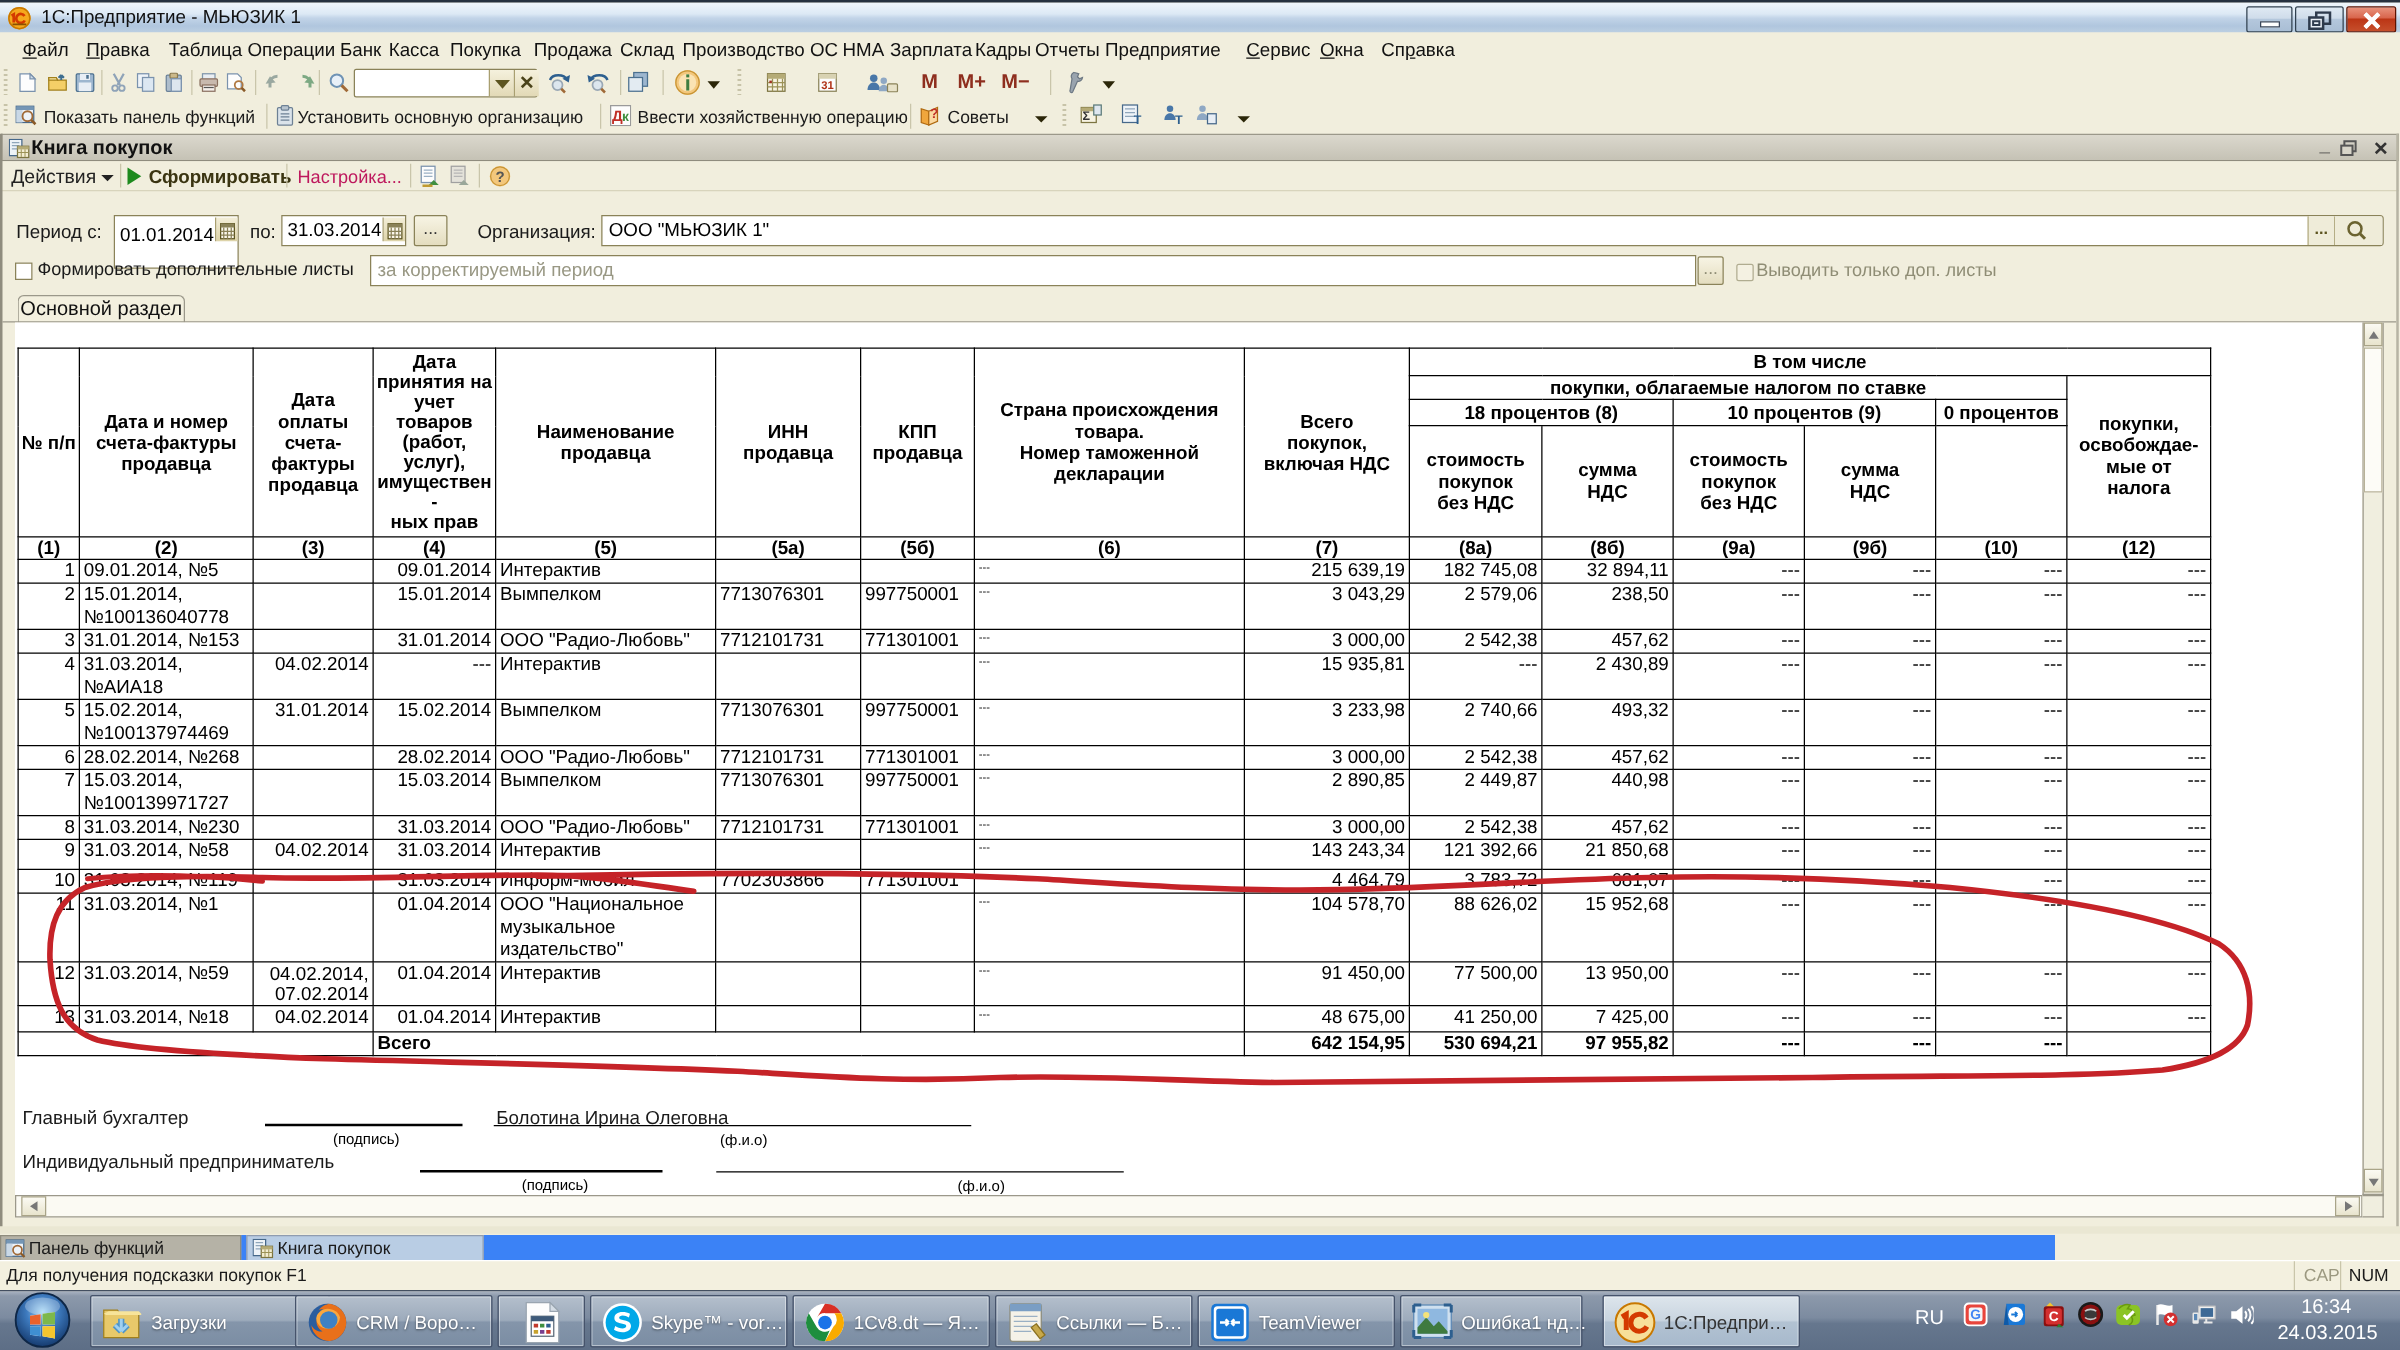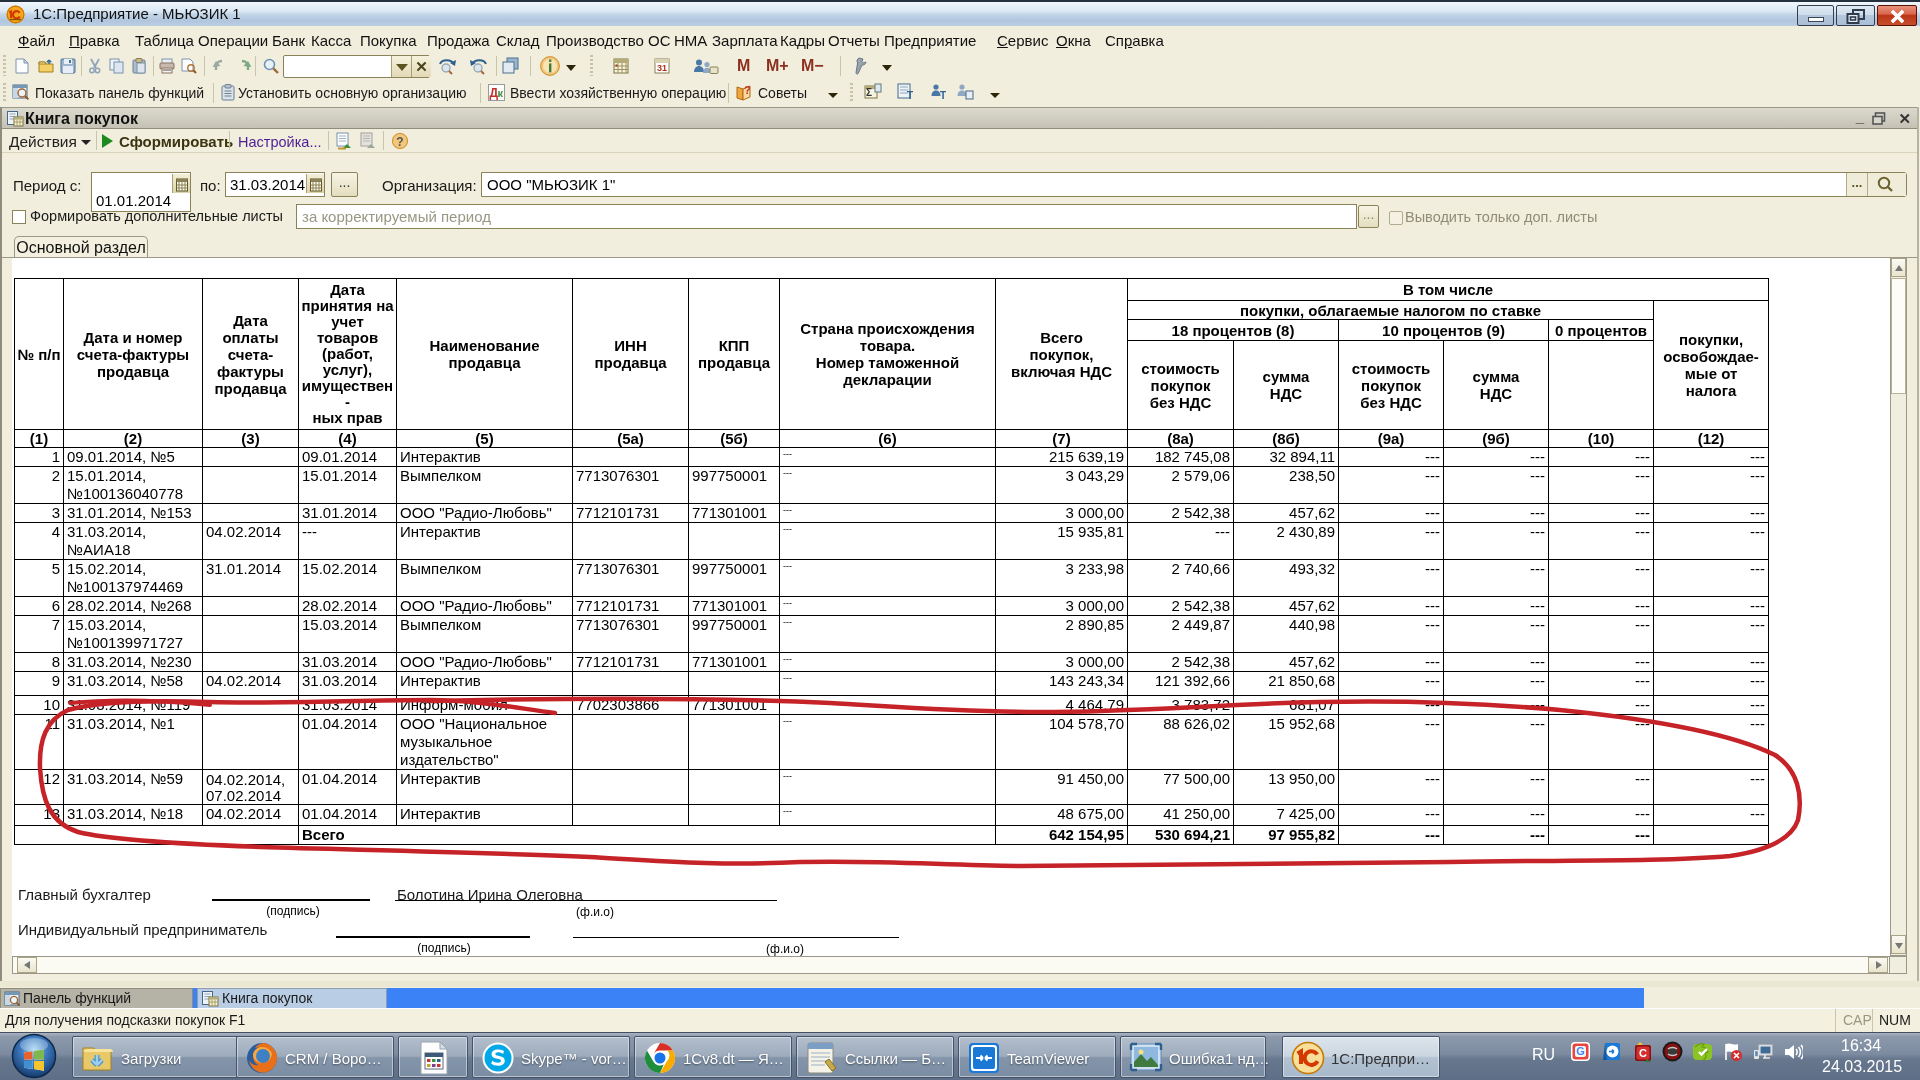--- a/index.html
+++ b/index.html
@@ -31,21 +31,21 @@
 
 #tab1{position:absolute;left:14px;top:236px;width:134px;height:22px;background:#f3f0df;border:1px solid #9b988a;border-bottom:none;border-radius:5px 5px 0 0;font-size:16px;text-align:center;padding-top:2px;color:#111}
 #tabline{position:absolute;left:2px;top:257px;width:1915px;height:1px;background:#9b988a}
 
 #doc{position:absolute;left:12px;top:258px;width:1878px;height:698px;background:#fff}
 
 #rep{position:absolute;left:2px;top:20px;width:1754px;border-collapse:collapse;table-layout:fixed;font-size:15px;color:#000}
 #rep td{border:1px solid #000;overflow:hidden;padding:0 3px;vertical-align:top;line-height:18px}
 #rep td.h{font-weight:bold;text-align:center;vertical-align:middle;padding:0 2px;line-height:17px}
 #rep td.n{text-align:right;white-space:nowrap}
-#rep td.c{text-align:left;white-space:nowrap}
+#rep td.c{text-align:right;white-space:nowrap}
 #rep td.d{font-size:9px;line-height:10px;padding-top:1px}
 
 .sb{position:absolute;background:#f0eedf;border:1px solid #9b988a}
 .sbtn{position:absolute;background:linear-gradient(#fbfaf3,#e8e4cd);border:1px solid #a9a488}
 
 #mditabs{position:absolute;left:0;top:988px;width:1644px;height:21px;background:#3b82f6}
 #status{position:absolute;left:0;top:1008px;width:1920px;height:24px;background:#f3f0df;border-top:1px solid #fff;font-size:14px;color:#1a1a1a}
 
 #taskbar{position:absolute;left:0;top:1032px;width:1920px;height:48px;
  background:linear-gradient(#aab4c2 0%,#8c99ab 8%,#7c8ba0 45%,#66778e 55%,#5d6e86 100%);border-top:1px solid #434f60}
@@ -295,21 +295,21 @@
     </svg>
 <span style="position:absolute;right:7px;top:2px;font-size:15px;color:#333;font-weight:bold">✕</span>
 </div>
 <div id="kpbar">
 <div class="abs" style="left:8px;top:4px;color:#222;font-size:15.5px">Действия</div>
 <div class="abs" style="left:80px;top:11px;width:0;height:0;border-left:5px solid transparent;border-right:5px solid transparent;border-top:5.5px solid #222"></div>
 <div class="sep" style="left:95px;top:2px;height:19px"></div>
 <div class="abs" style="left:101px;top:5px;width:0;height:0;border-top:7px solid transparent;border-bottom:7px solid transparent;border-left:11px solid #1e8a1e"></div>
 <div class="abs" style="left:118px;top:4px;font-weight:bold;color:#3a3411;font-size:15px">Сформировать</div>
 <div class="sep" style="left:228px;top:2px;height:19px"></div>
-<div class="abs" style="left:237px;top:5px;color:#4c1d95;font-size:14.5px">Настройка...</div>
+<div class="abs" style="left:237px;top:5px;color:#be185d;font-size:14.5px">Настройка...</div>
 <div class="sep" style="left:327px;top:2px;height:19px"></div>
 <svg class="abs" style="left:334px;top:3px" width="18" height="18">
       <rect x="2" y="1" width="11" height="13" fill="#fdfdfd" stroke="#7a92ad"></rect>
       <path d="M4 4h7M4 6.5h7M4 9h7" stroke="#9ab0c4"></path>
       <path d="M8 16l4-4 4 4z" fill="#3f8f3f"></path>
       <path d="M3 16.5h8" stroke="#c09a30" stroke-width="2"></path>
     </svg>
 <svg class="abs" style="left:358px;top:3px" width="18" height="18">
       <rect x="2" y="1" width="11" height="13" fill="#e4e2da" stroke="#a0a0a0"></rect>
       <path d="M4 4h7M4 6.5h7M4 9h7" stroke="#b5b5b5"></path>
@@ -317,21 +317,21 @@
     </svg>
 <div class="sep" style="left:382px;top:2px;height:19px"></div>
 <svg class="abs" style="left:390px;top:3px" width="18" height="18">
       <circle cx="9" cy="9" r="8.2" fill="#f3c77c"></circle>
       <circle cx="9" cy="9" r="7.5" fill="none" stroke="#c79435"></circle>
       <text x="9" y="13.5" font-size="12" font-weight="bold" fill="#555" text-anchor="middle" font-family="Liberation Sans">?</text>
     </svg>
 </div>
 
 <div class="lbl" style="left:13px;top:177px">Период с:</div>
-<div class="inp" style="left:91px;top:172px;width:100px;height:29px;padding:19px 4px">01.01.2014<svg class="calbtn" style="right:0" width="18" height="23">
+<div class="inp" style="left:91px;top:172px;width:100px;height:43px;padding:7px 4px">01.01.2014<svg class="calbtn" style="right:0" width="18" height="23">
       <rect x="3.5" y="5" width="11" height="12" fill="#fbf8ec" stroke="#5c5420"></rect>
       <rect x="3.5" y="5" width="11" height="3" fill="#8a8258"></rect>
       <path d="M6 8v9M9 8v9M12 8v9M3.5 11h11M3.5 14h11" stroke="#8a8258" stroke-width="1"></path>
     </svg></div>
 <div class="lbl" style="left:200px;top:177px">по:</div>
 <div class="inp" style="left:225px;top:172px;width:100px;height:25px;padding:3px 4px">31.03.2014<svg class="calbtn" style="right:0" width="18" height="23">
       <rect x="3.5" y="5" width="11" height="12" fill="#fbf8ec" stroke="#5c5420"></rect>
       <rect x="3.5" y="5" width="11" height="3" fill="#8a8258"></rect>
       <path d="M6 8v9M9 8v9M12 8v9M3.5 11h11M3.5 14h11" stroke="#8a8258" stroke-width="1"></path>
     </svg></div>

